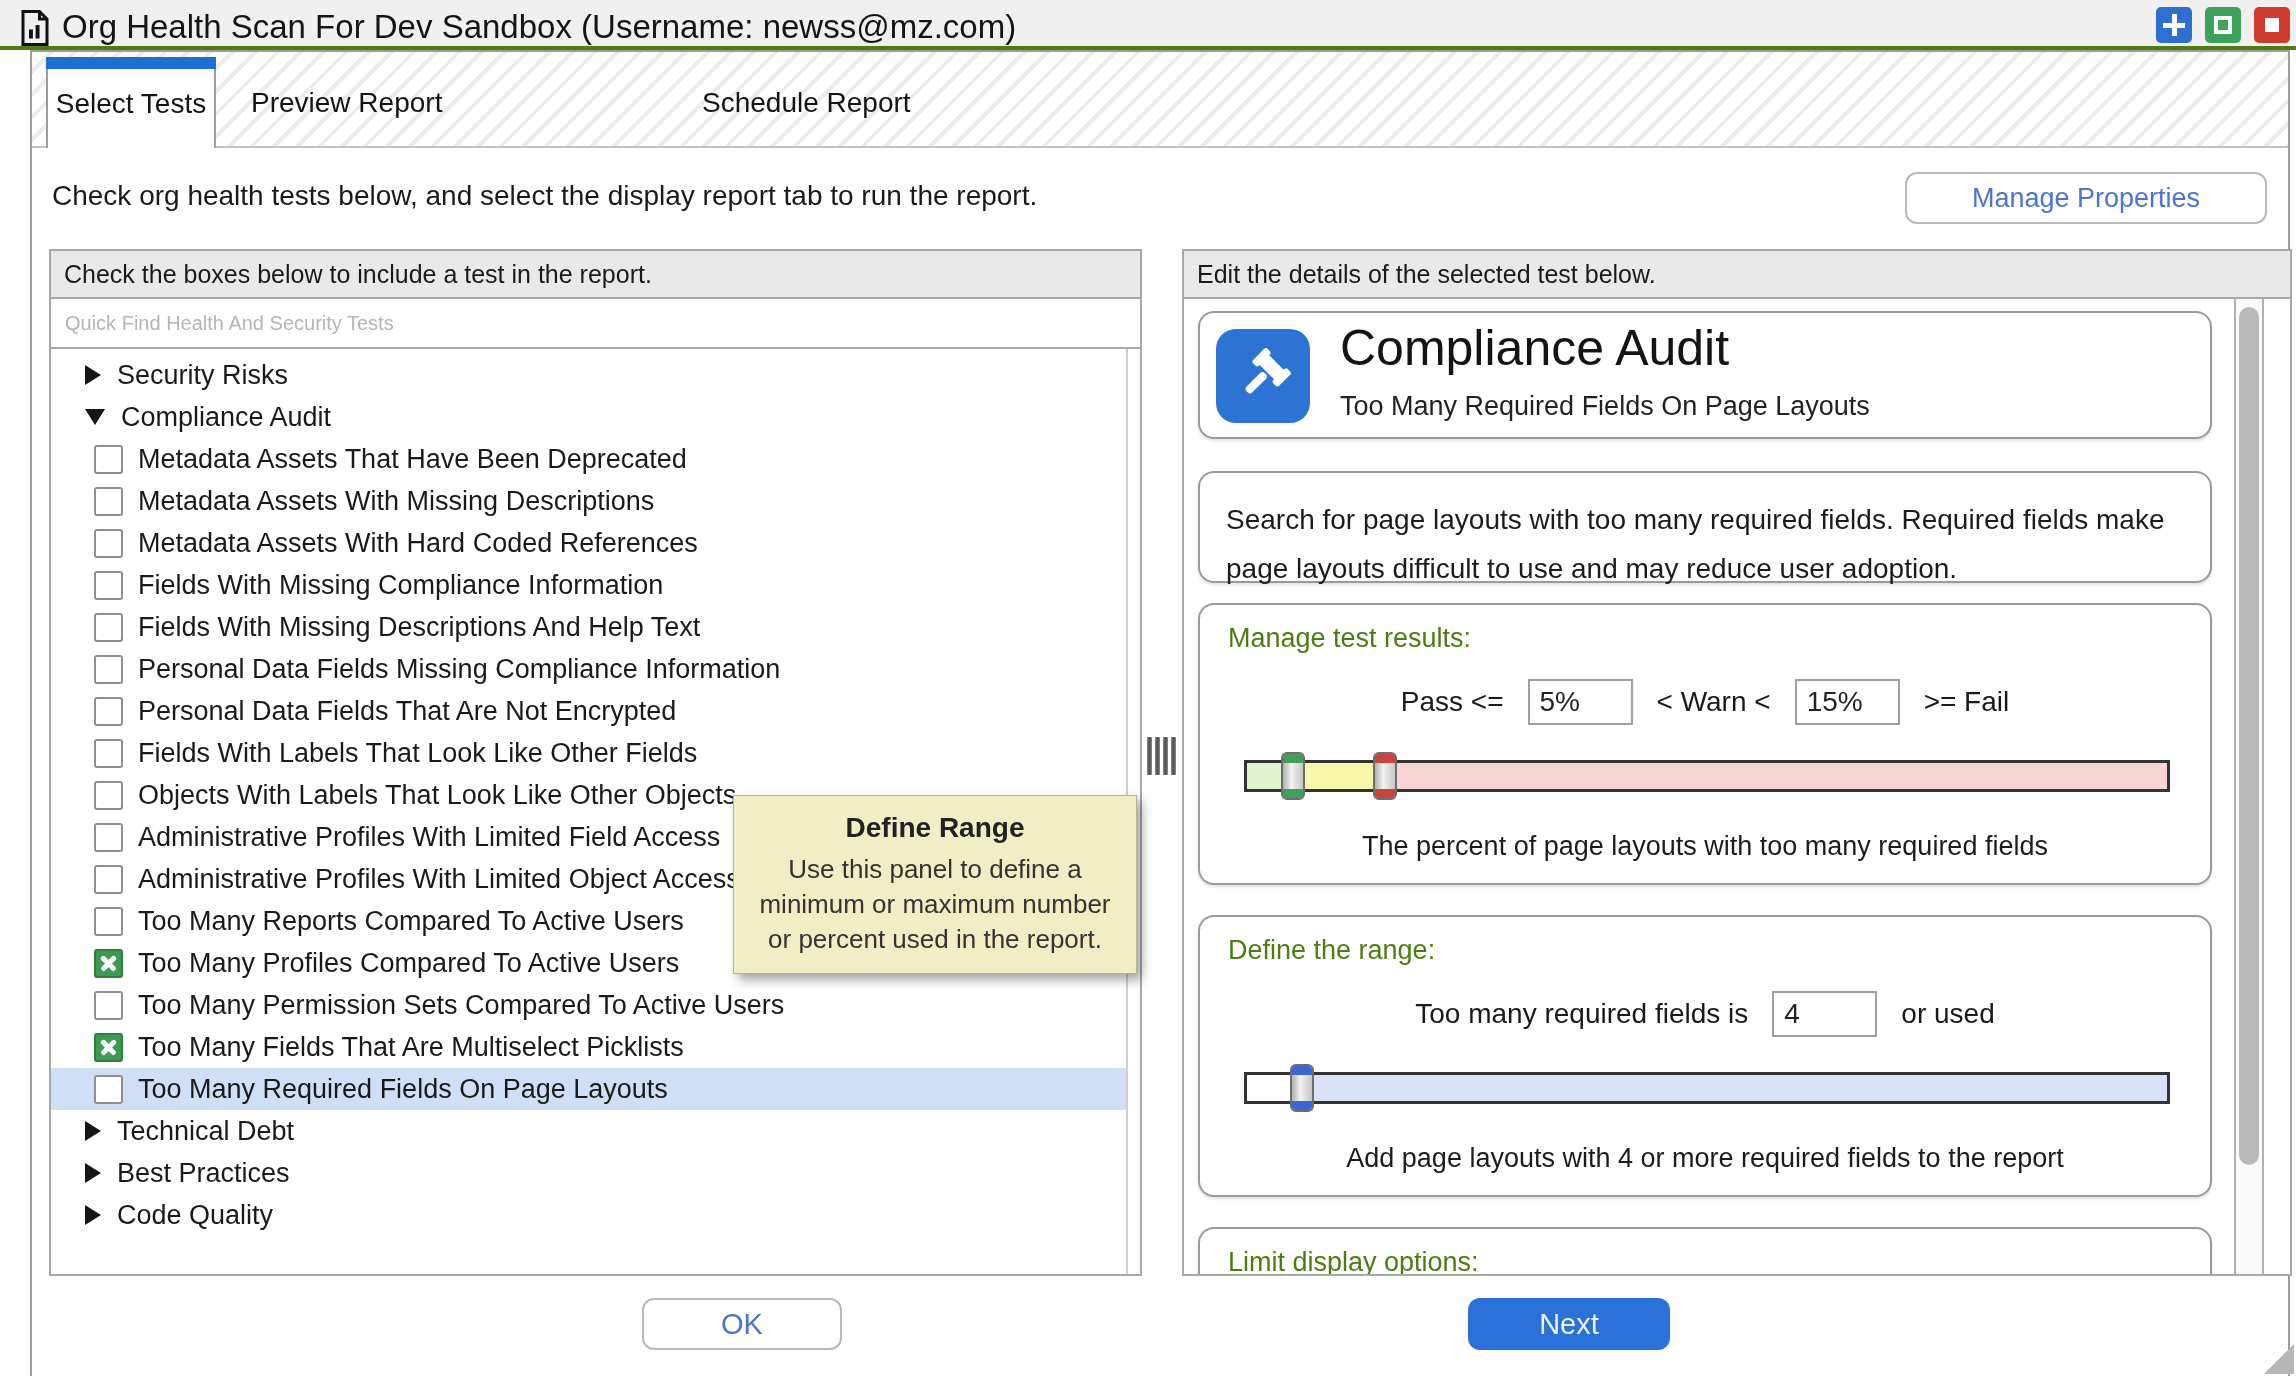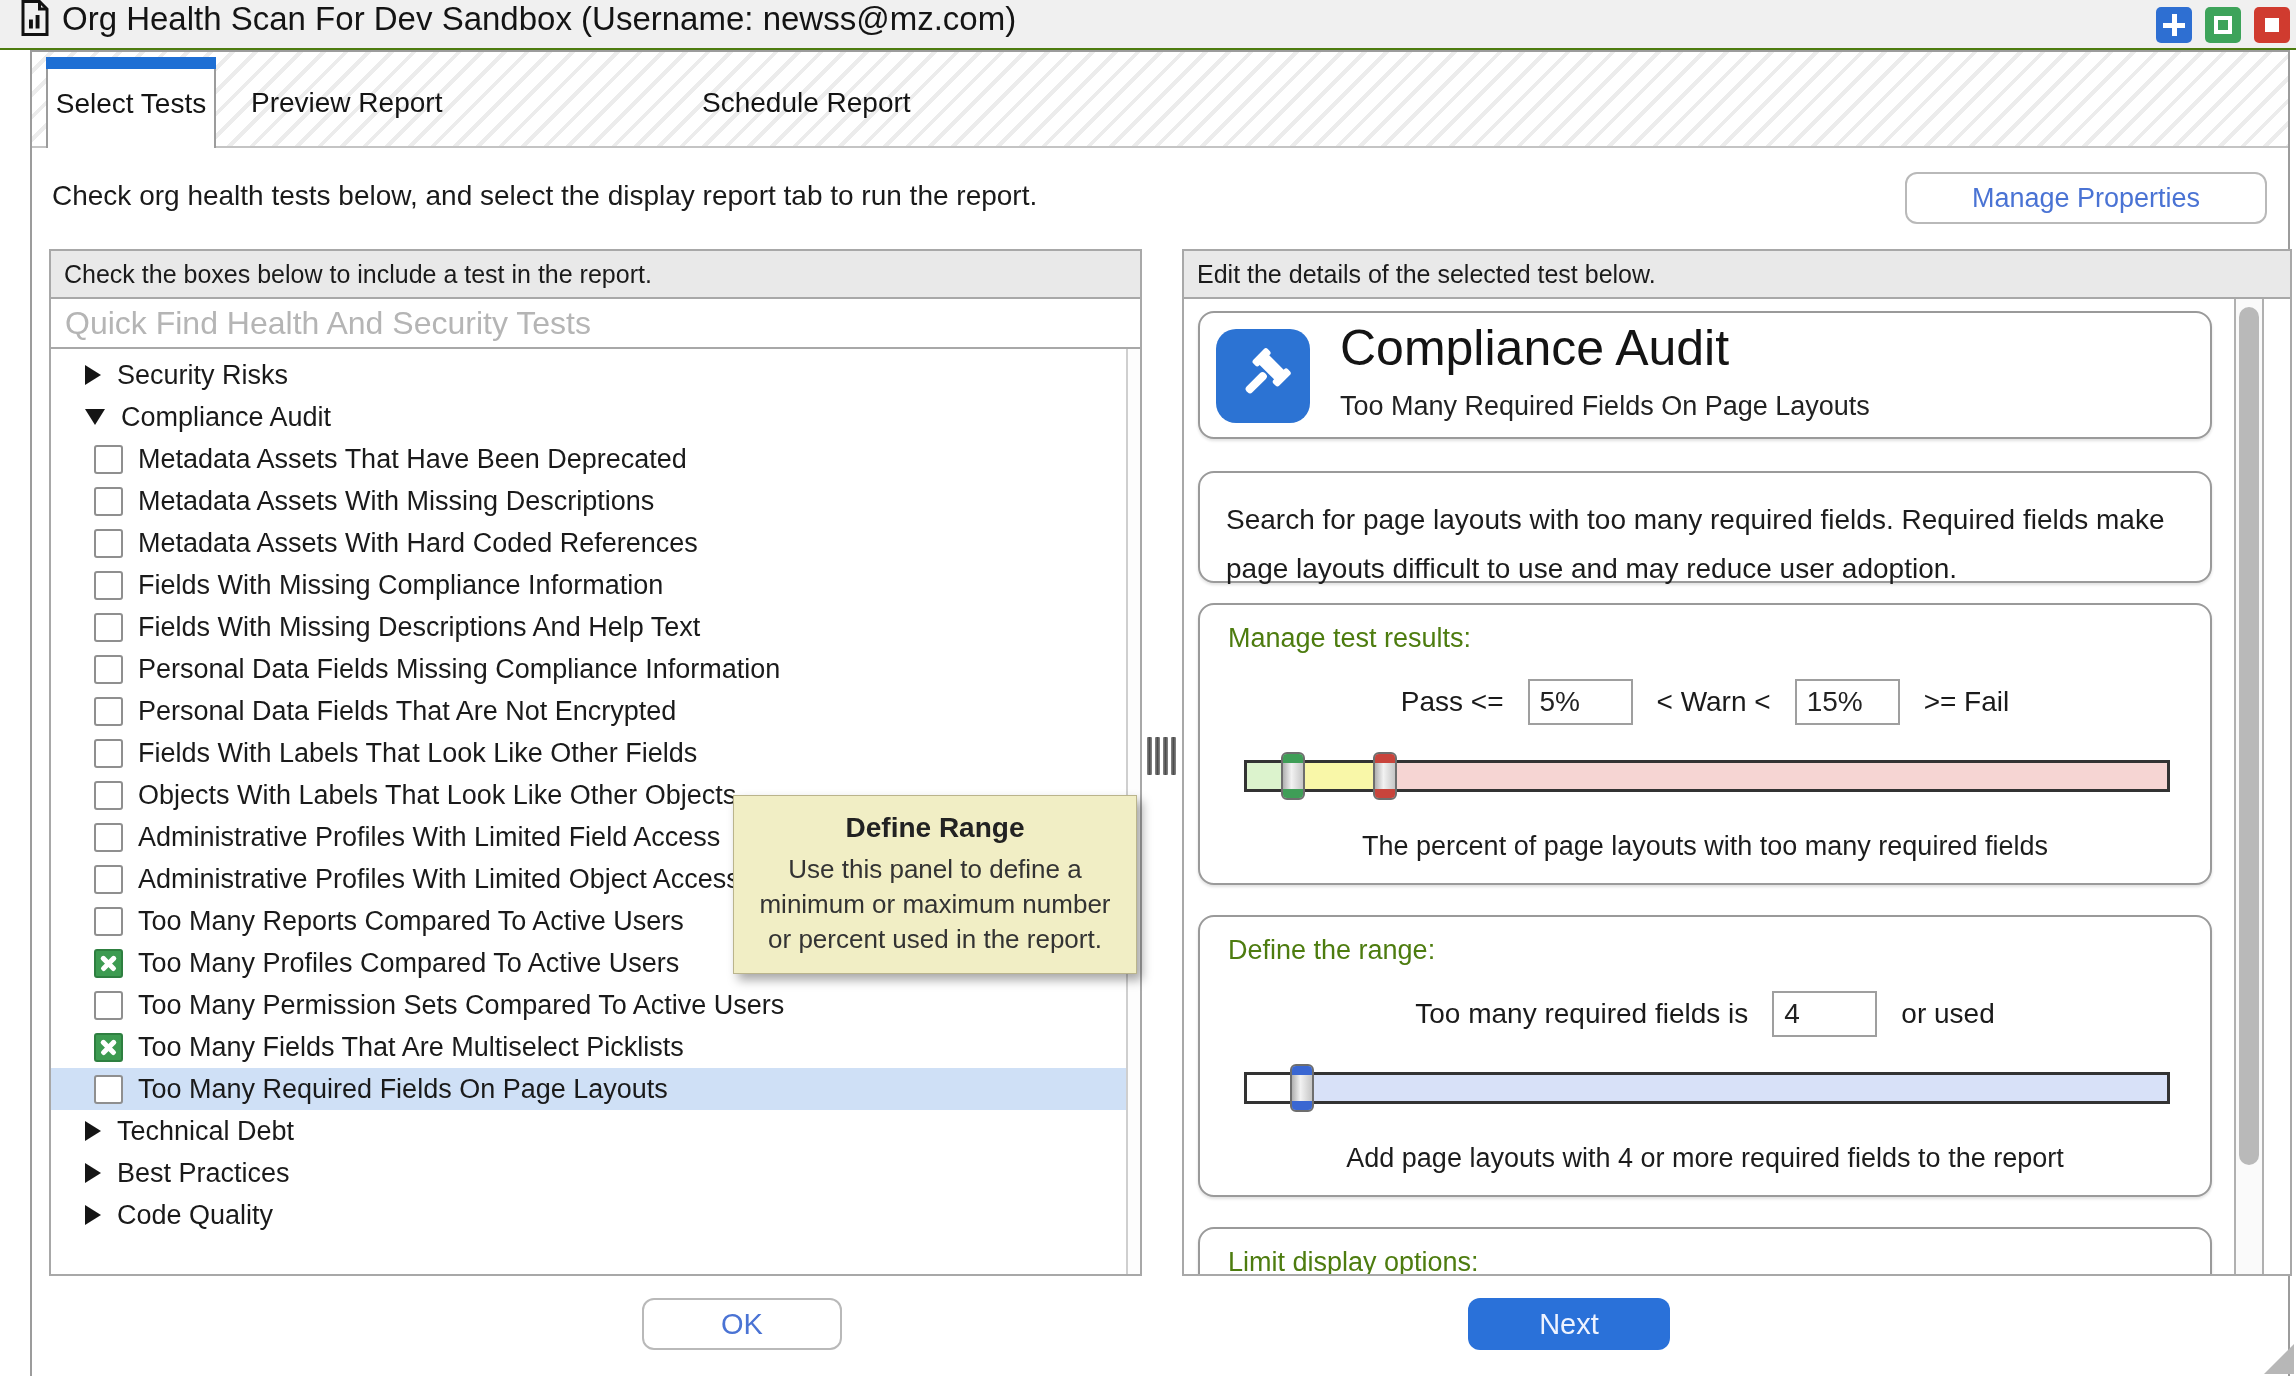--- a/index.html
+++ b/index.html
@@ -2,21 +2,21 @@
 <html><head>
 <meta charset="utf-8">
 <style>
   * { box-sizing: border-box; margin: 0; padding: 0; }
   body {
     width: 2296px; height: 1376px; position: relative; overflow: hidden;
     background: #fff; font-family: "Liberation Sans", sans-serif; color: #1a1a1a;
   }
   
   .titlebar { position: absolute; left: 0; top: 0; width: 2296px; height: 50px;
-    background: #f0f0f0; border-bottom: 2px solid #4d7c0f; display: flex; align-items: flex-start; }
+    background: #f0f0f0; border-bottom: 4px solid #4d7c0f; display: flex; align-items: flex-end; }
   .doc-icon { margin-left: 20px; display: flex; align-items: center; }
   .title-text { font-size: 33px; margin-left: 12px; color: #141414; }
   .win-buttons { position: absolute; right: 6px; top: 7px; display: flex; gap: 13px; }
   .win-btn { width: 36px; height: 36px; border-radius: 5px; position: relative; cursor: pointer; }
   .win-btn.plus  { background: #2e6fd2; }
   .win-btn.max   { background: #3da35a; }
   .win-btn.close { background: #d03b2f; }
   .win-btn.plus i.h { position: absolute; left: 7px; top: 15.5px; width: 22px; height: 5px; background: #fff; }
   .win-btn.plus i.v { position: absolute; left: 15.5px; top: 7px; width: 5px; height: 22px; background: #fff; }
   .win-btn.max i { position: absolute; left: 9px; top: 9px; width: 18px; height: 18px; border: 4.5px solid #fff; }
@@ -44,21 +44,21 @@
   
   .panel-header { position: absolute; top: 197px; height: 50px; background: #e9e9e9;
     border: 2px solid #a8a8a8; font-size: 25px; display: flex; align-items: center; padding-left: 13px; }
   .left-h  { left: 17px;   width: 1093px; }
   .right-h { left: 1150px; width: 1110px; }
 
   
   .search-wrap { position: absolute; left: 17px; top: 247px; width: 1093px; height: 50px;
     border: 2px solid #a8a8a8; border-top: none; background: #fff; }
   .search { width: 100%; height: 100%; border: none; outline: none; padding-left: 14px;
-    font-size: 32px; font-family: "Liberation Sans", sans-serif; color: #737373; }
+    font-size: 20px; font-family: "Liberation Sans", sans-serif; color: #737373; }
   .search::placeholder { color: #b5b5b5; }
   .tree { position: absolute; left: 17px; top: 297px; width: 1093px; height: 927px;
     border: 2px solid #a8a8a8; border-top: none; background: #fff; overflow: hidden; padding-top: 5px; }
   .gutter { position: absolute; right: 0; top: 0; bottom: 0; width: 14px;
     border-left: 2px solid #cfcfcf; background: #fdfdfd; }
   .tree-row { height: 42px; display: flex; align-items: center; font-size: 27px; cursor: default; }
   .tree-row.group { padding-left: 34px; gap: 16px; }
   .tree-row.test  { padding-left: 43px; gap: 15px; }
   .tree-row.selected { background: #cfe0f6; }
   .tri { width: 0; height: 0; display: inline-block; }

